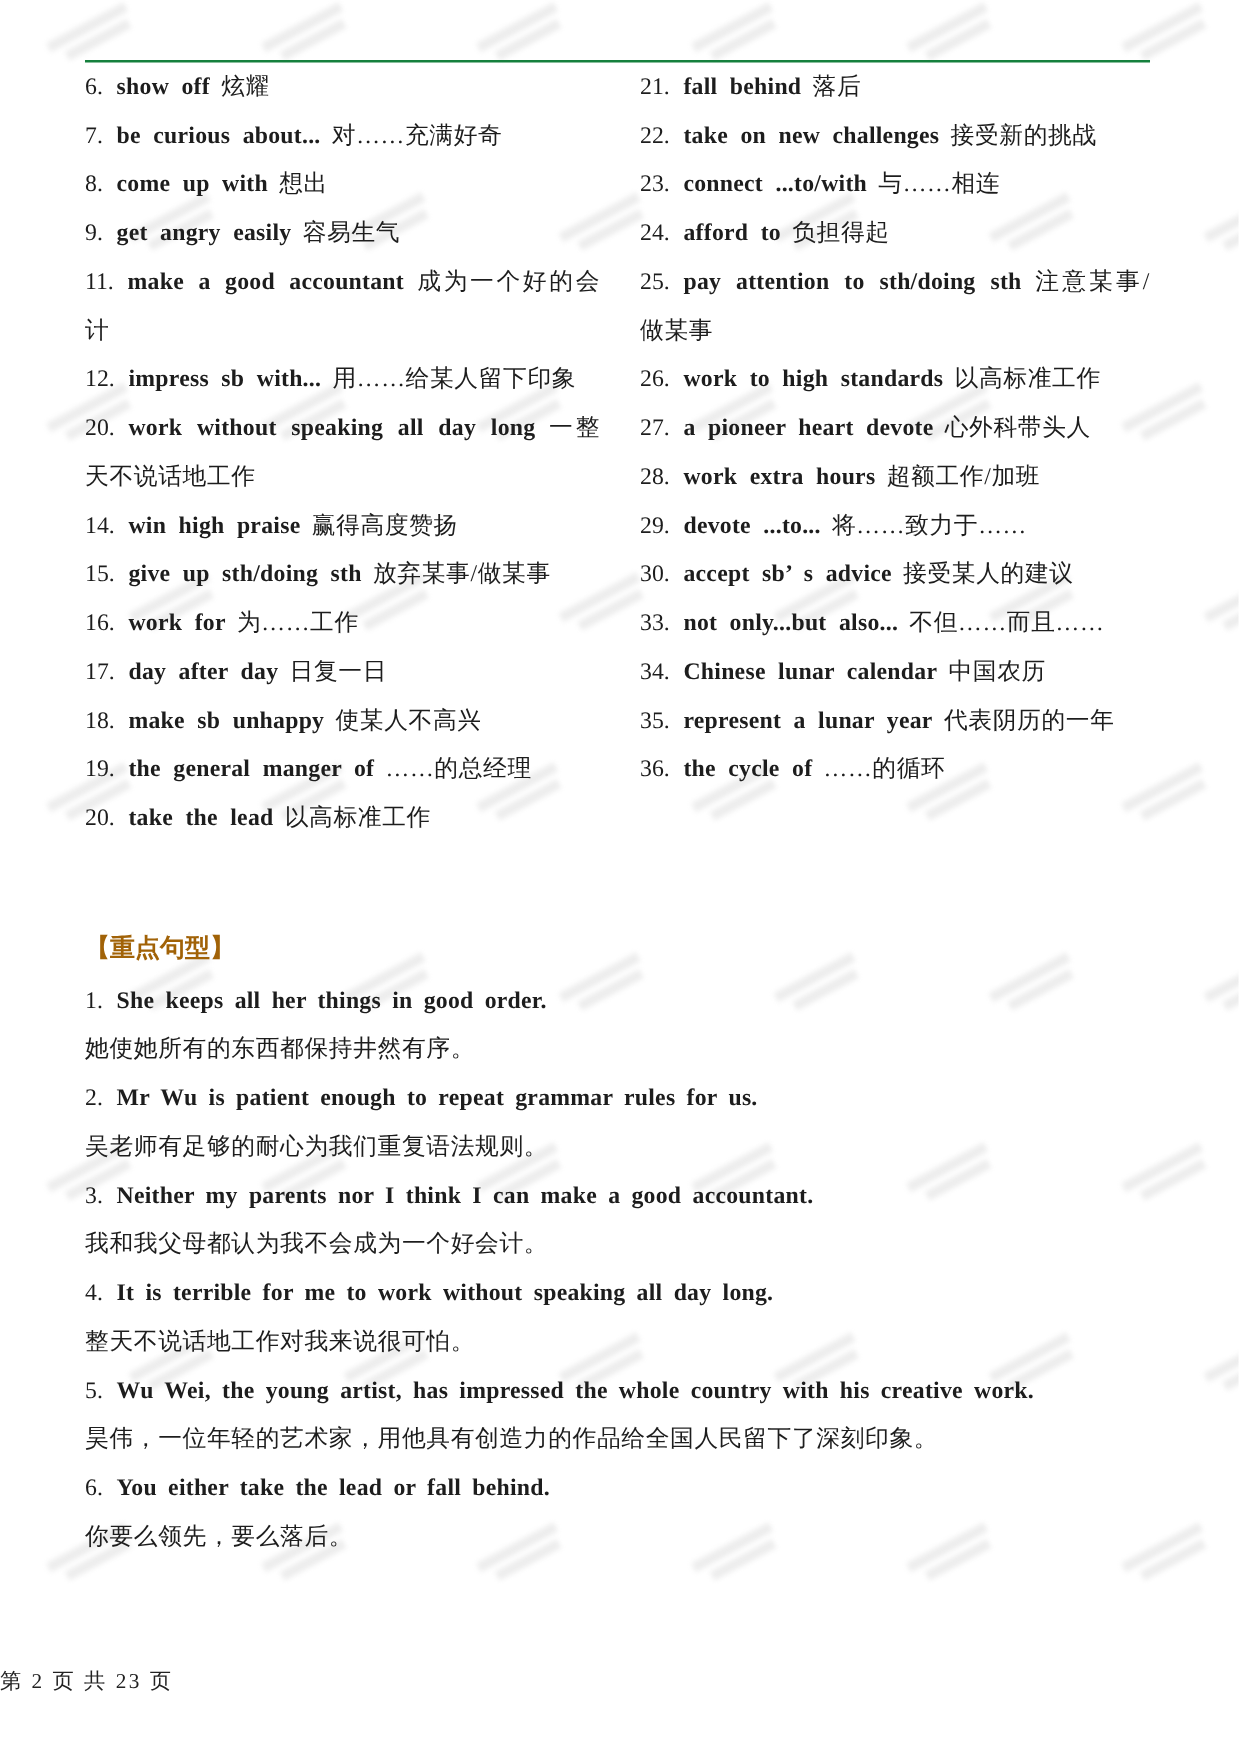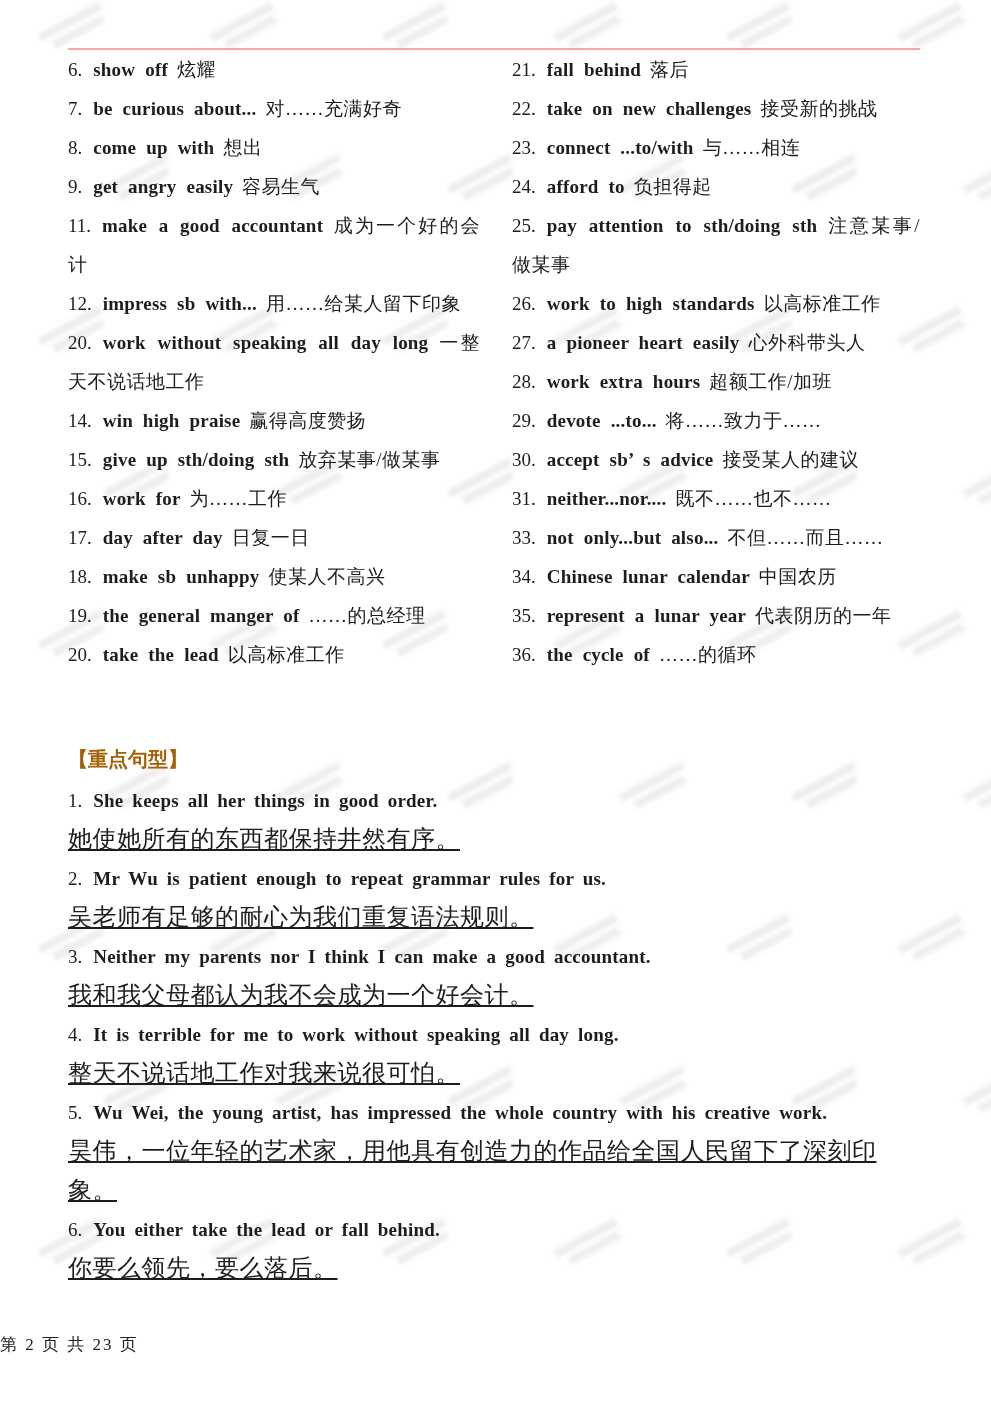--- a/index.html
+++ b/index.html
@@ -26,21 +26,21 @@
   }
   .content {
     position: absolute;
     left: 68px;
     top: 48px;
     width: 852px;
   }
   .columns {
     display: flex;
     gap: 32px;
-    border-top: 2px solid #fca5a5;
+    border-top: 2px solid #15803d;
   }
   .col-left  { width: 412px; }
   .col-right { width: 408px; }
   .item {
     font-size: 19px;
     line-height: 39px;
     text-align: justify;
   }
   .num { margin-right: 11px; }
   .en {
@@ -60,24 +60,23 @@
     font-size: 19px;
     line-height: 39px;
     text-align: justify;
   }
   .sent-en .stext {
     font-weight: bold;
     word-spacing: 4px;
     letter-spacing: 0.2px;
   }
   .sent-zh {
-    font-size: 24px;
+    font-size: 19px;
     line-height: 39px;
     letter-spacing: 0.5px;
-    text-decoration: underline;
   }
   .footer {
     position: absolute;
     left: 0;
     width: 100%;
     top: 1330px;
     text-align: left;
     font-size: 17px;
     line-height: 30px;
     letter-spacing: 2px;
@@ -163,25 +162,24 @@
           <div class="item"><span class="num">19.</span><span class="en">the general manger of</span><span class="zh">……的总经理</span></div>
           <div class="item"><span class="num">20.</span><span class="en">take the lead</span><span class="zh">以高标准工作</span></div>
         </div>
       <div class="col-right" id="col-right">
           <div class="item"><span class="num">21.</span><span class="en">fall behind</span><span class="zh">落后</span></div>
           <div class="item"><span class="num">22.</span><span class="en">take on new challenges</span><span class="zh">接受新的挑战</span></div>
           <div class="item"><span class="num">23.</span><span class="en">connect ...to/with</span><span class="zh">与……相连</span></div>
           <div class="item"><span class="num">24.</span><span class="en">afford to</span><span class="zh">负担得起</span></div>
           <div class="item"><span class="num">25.</span><span class="en">pay attention to sth/doing sth</span><span class="zh">注意某事/做某事</span></div>
           <div class="item"><span class="num">26.</span><span class="en">work to high standards</span><span class="zh">以高标准工作</span></div>
-          <div class="item"><span class="num">27.</span><span class="en">a pioneer heart easily</span><span class="zh">心外科带头人</span></div>
+          <div class="item"><span class="num">27.</span><span class="en">a pioneer heart devote</span><span class="zh">心外科带头人</span></div>
           <div class="item"><span class="num">28.</span><span class="en">work extra hours</span><span class="zh">超额工作/加班</span></div>
           <div class="item"><span class="num">29.</span><span class="en">devote ...to...</span><span class="zh">将……致力于……</span></div>
           <div class="item"><span class="num">30.</span><span class="en">accept sb’ s advice</span><span class="zh">接受某人的建议</span></div>
-          <div class="item"><span class="num">31.</span><span class="en">neither...nor....</span><span class="zh">既不……也不……</span></div>
           <div class="item"><span class="num">33.</span><span class="en">not only...but also...</span><span class="zh">不但……而且……</span></div>
           <div class="item"><span class="num">34.</span><span class="en">Chinese lunar calendar</span><span class="zh">中国农历</span></div>
           <div class="item"><span class="num">35.</span><span class="en">represent a lunar year</span><span class="zh">代表阴历的一年</span></div>
           <div class="item"><span class="num">36.</span><span class="en">the cycle of</span><span class="zh">……的循环</span></div>
         </div>
     </div>
 
     <div class="section-heading" id="section-heading" style="color: #a16207;">【重点句型】</div>
 
     <div id="sentences">

